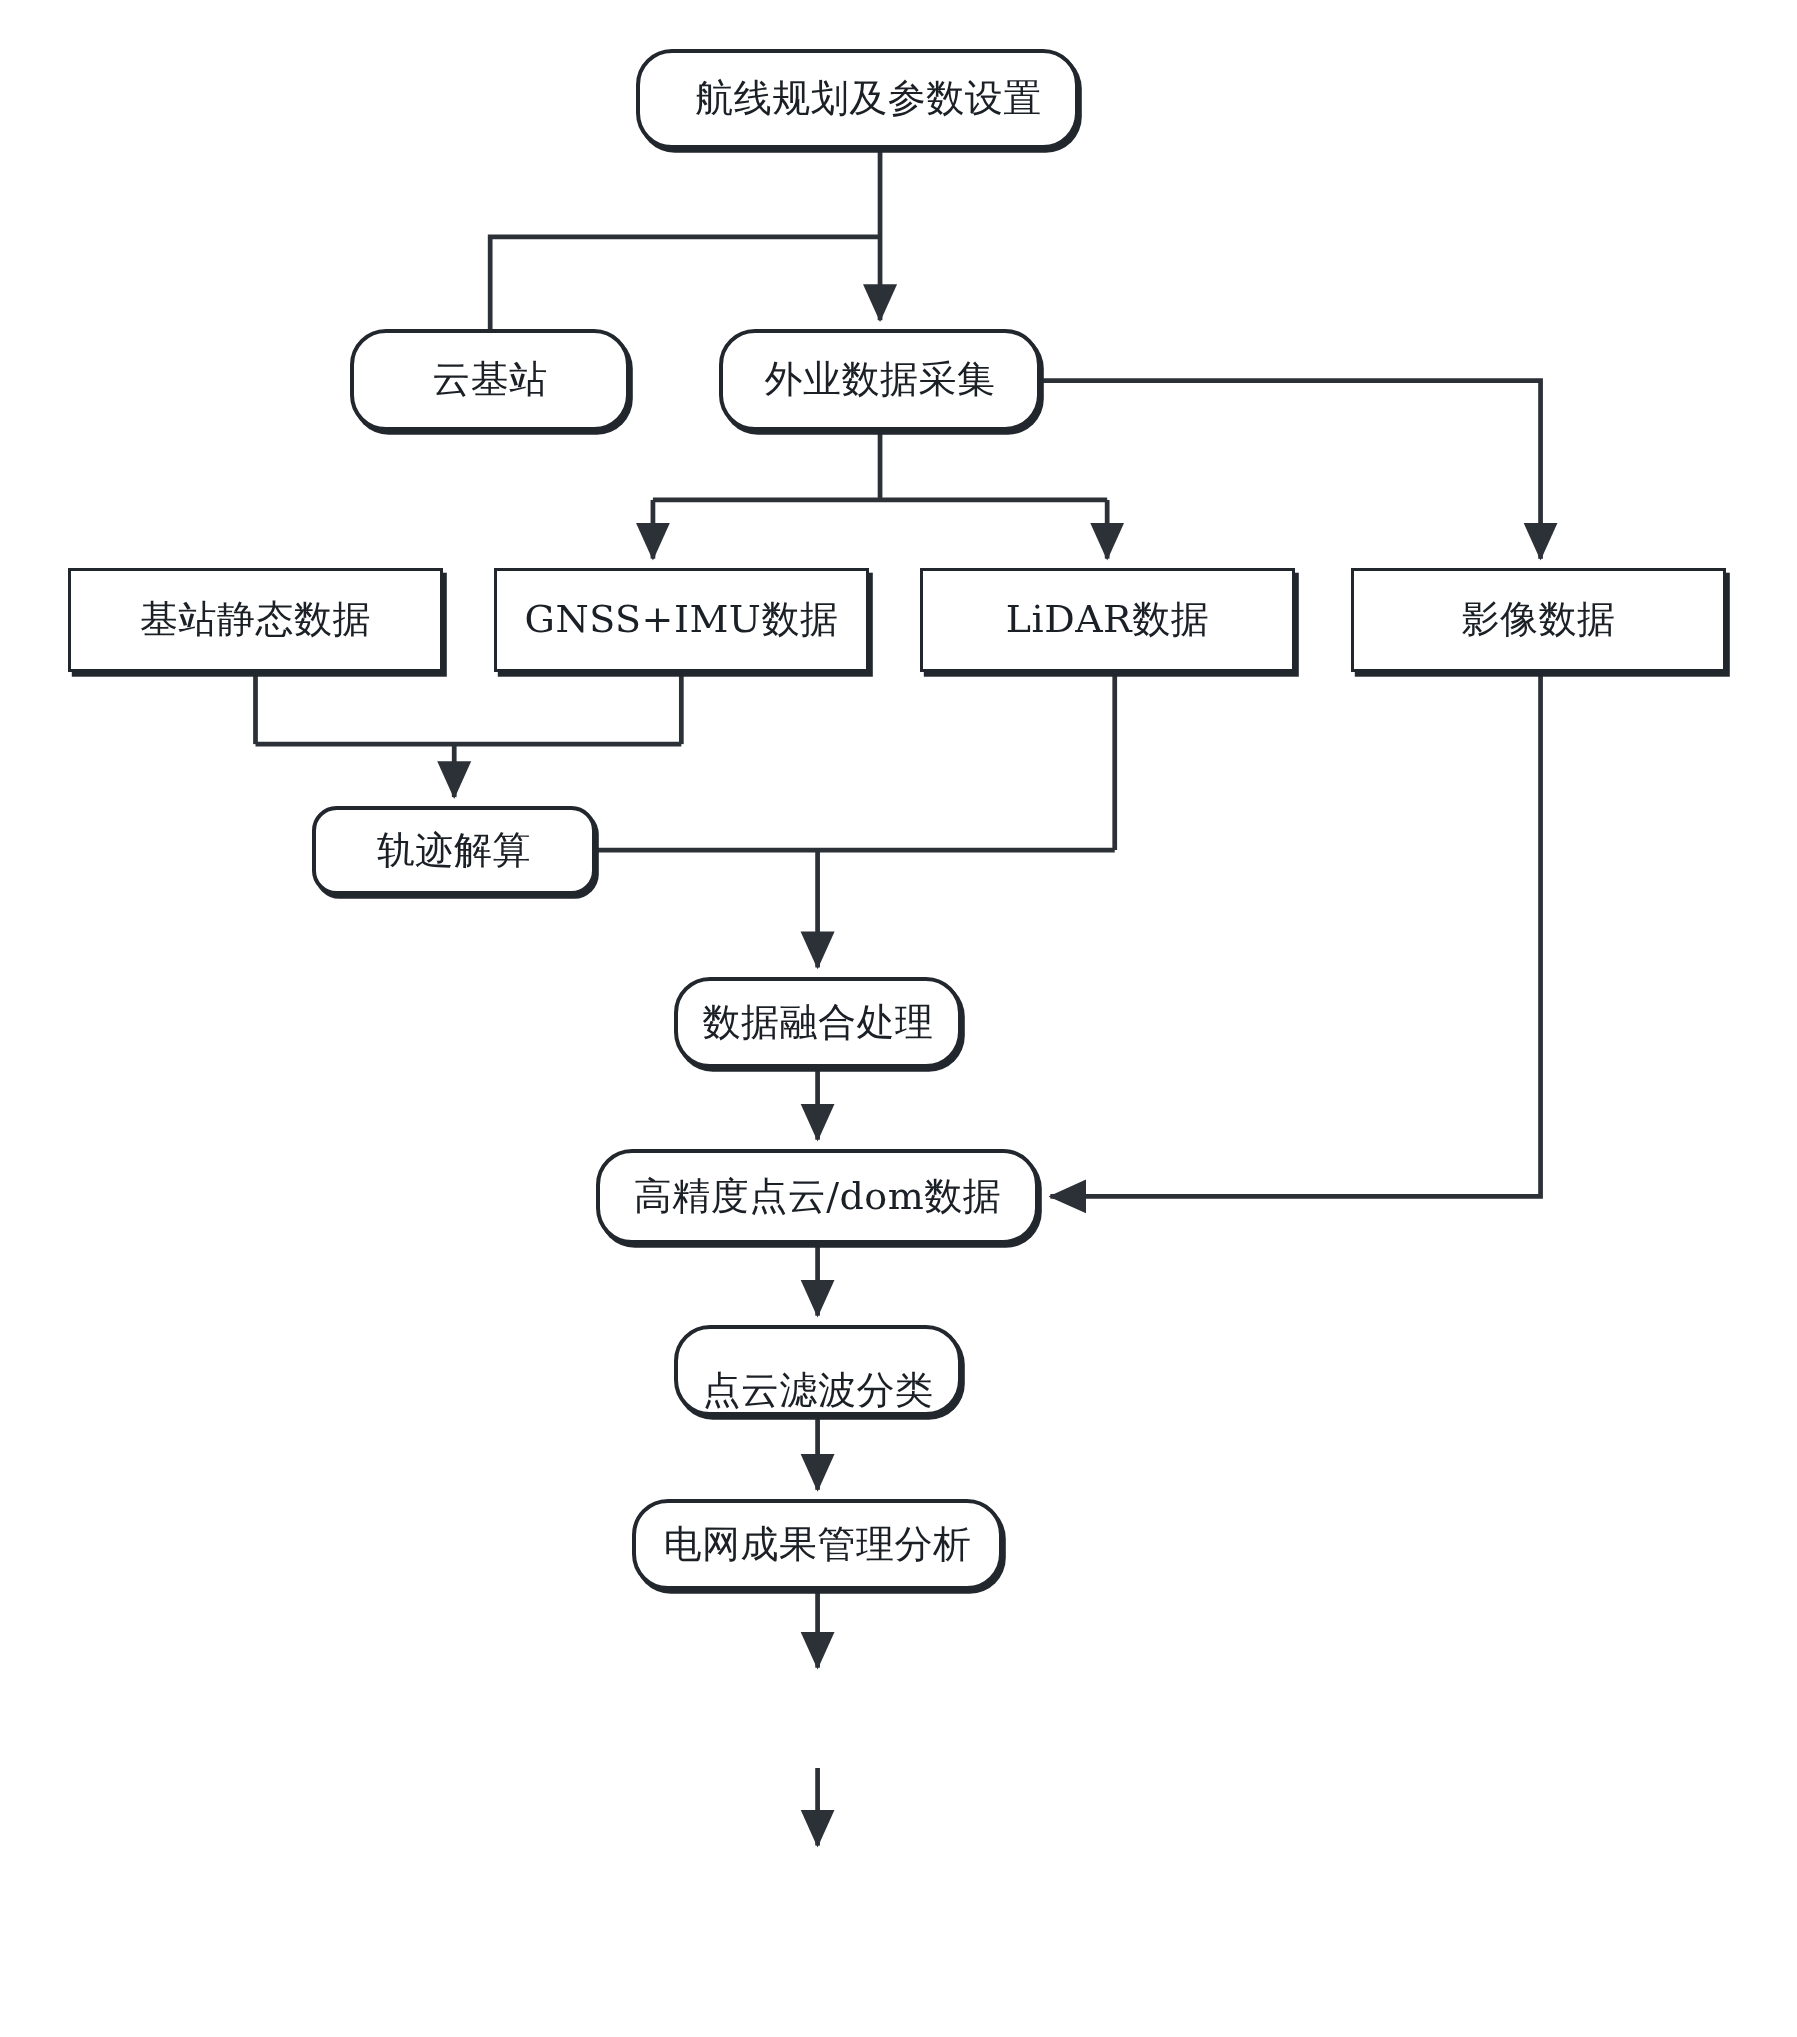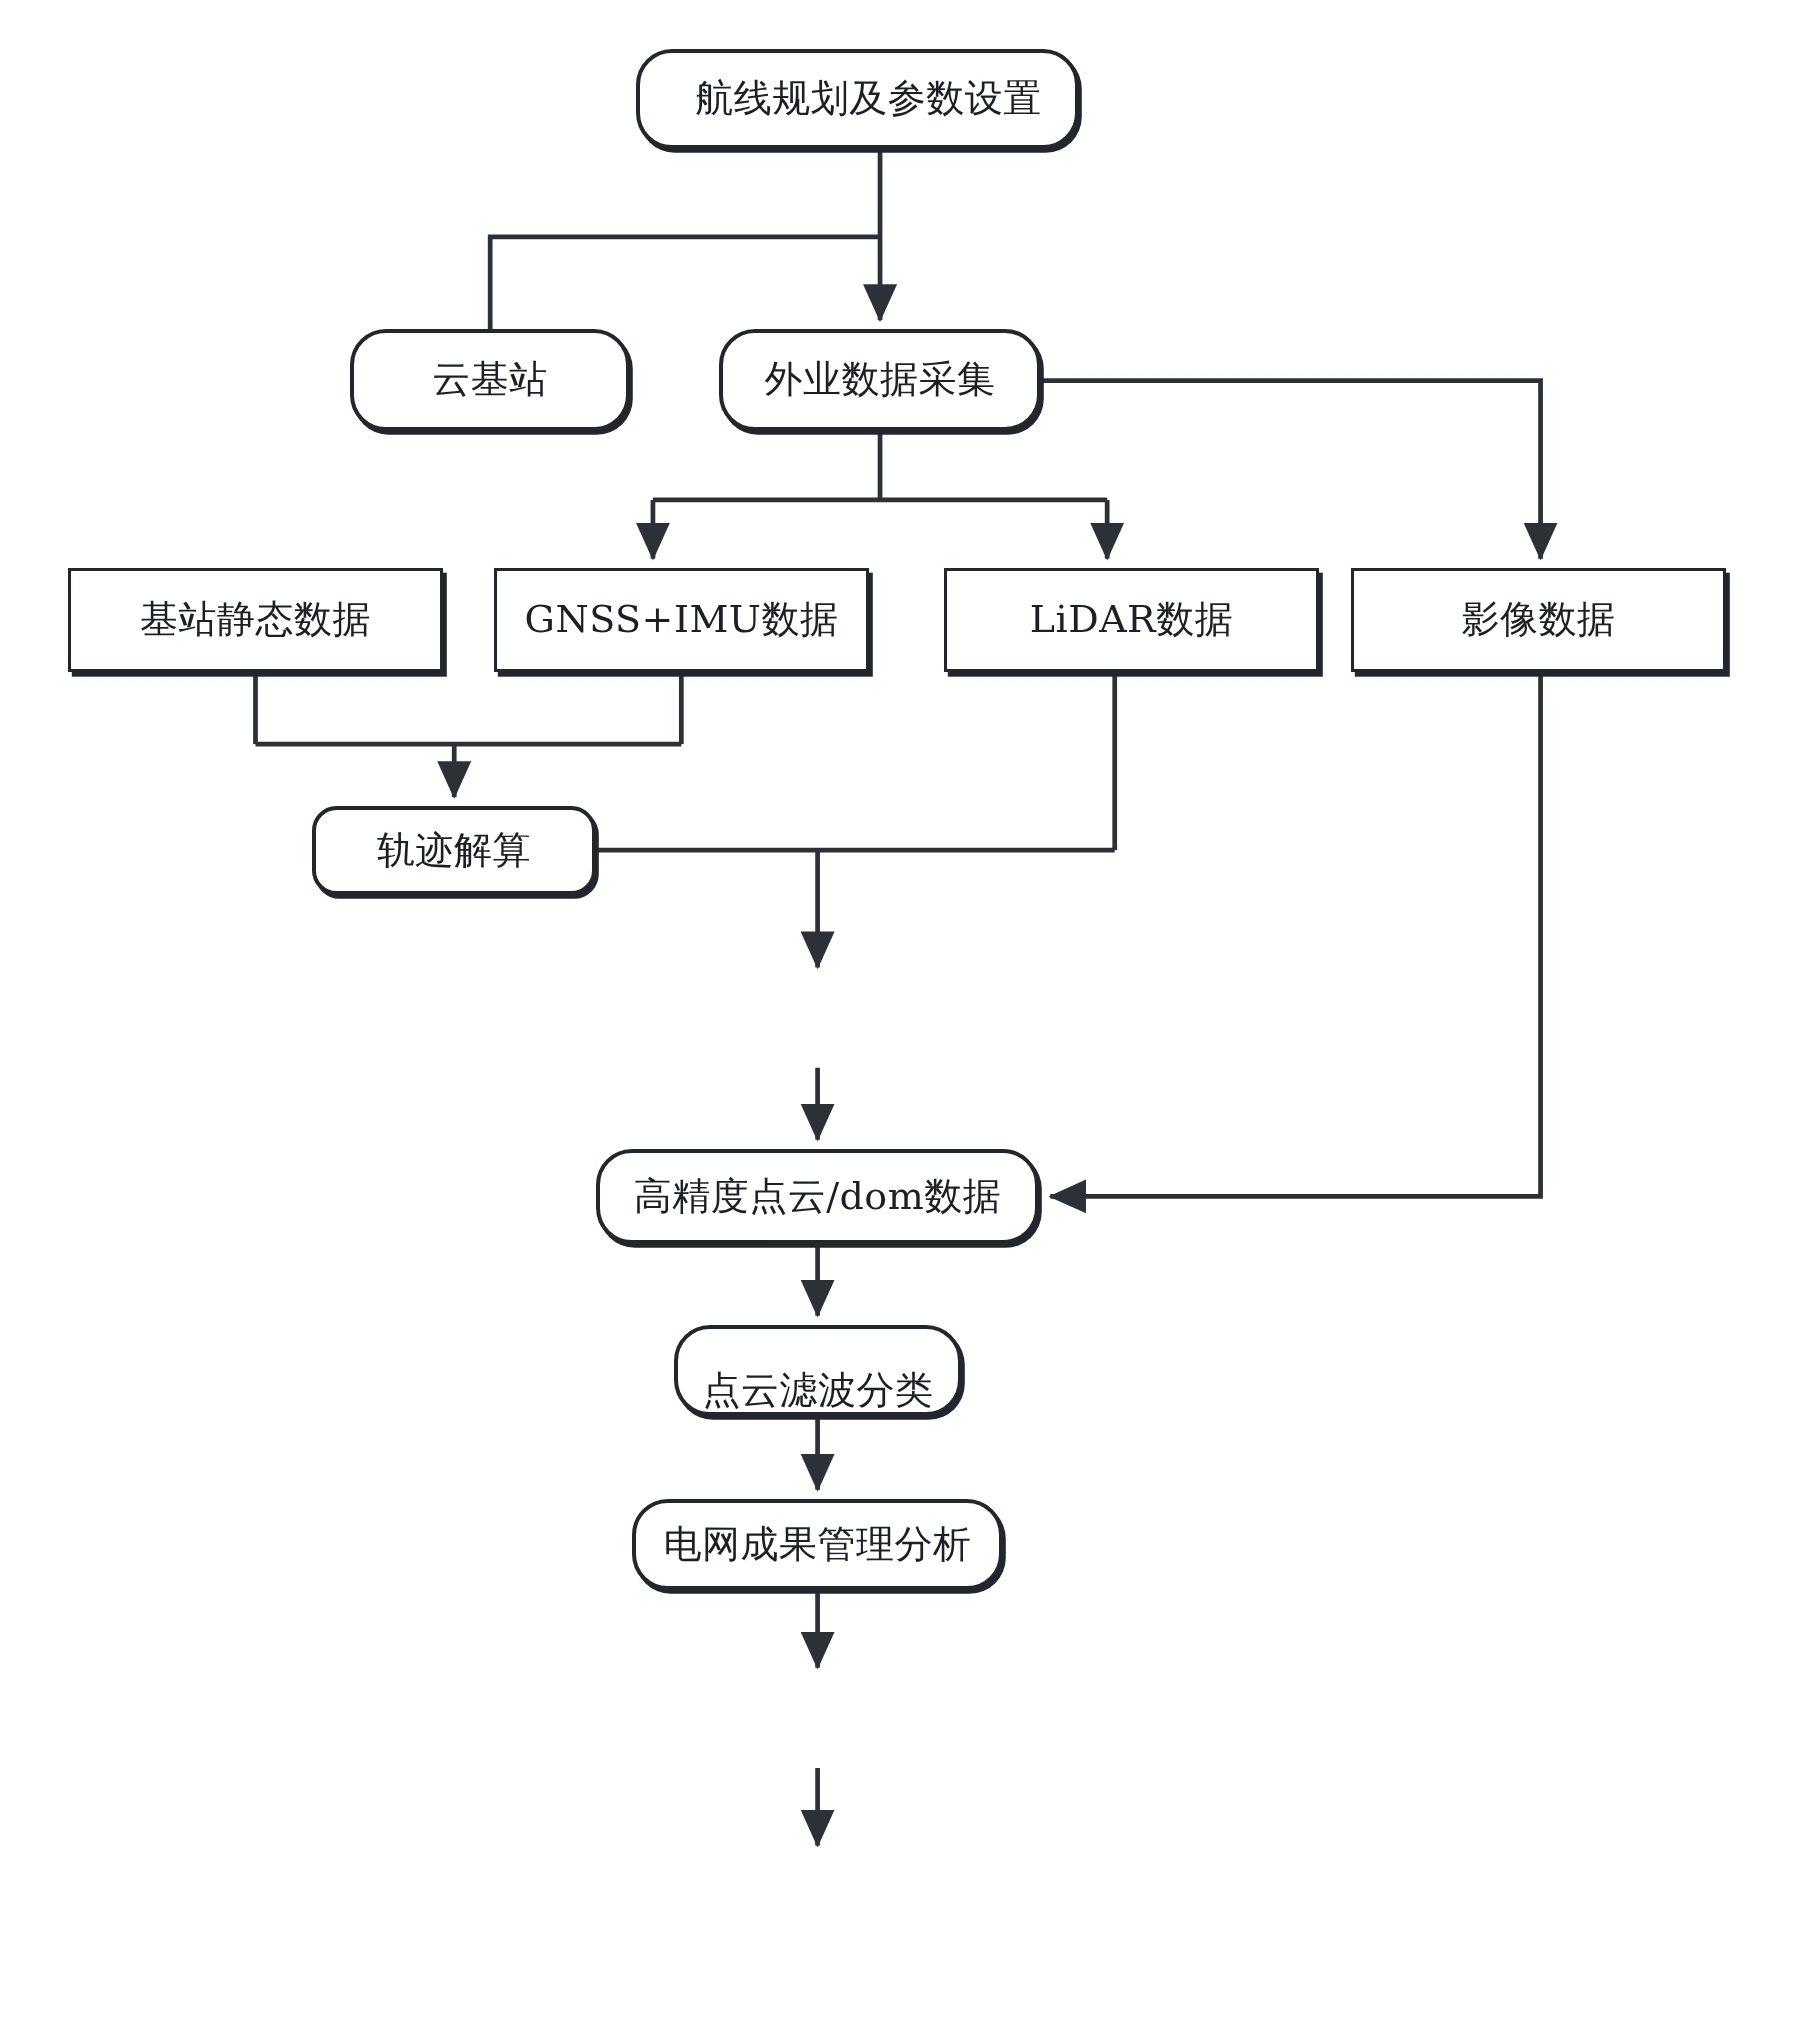--- a/index.html
+++ b/index.html
@@ -119,32 +119,35 @@
   </div>
 
   <div class="node rounded" style="left:719px; top:329px; width:322px; height:102px;">
     <span class="lbl">外业数据采集</span>
   </div>
 
   <div class="node rect" style="left:494px; top:568px; width:375px; height:104px;">
     <span class="lbl">GNSS+IMU数据</span>
   </div>
 
-  <div class="node rect" style="left:920px; top:568px; width:375px; height:104px;margin-left:24px;">
+  <div class="node rect" style="left:920px; top:568px; width:375px; height:104px;">
     <span class="lbl">LiDAR数据</span>
   </div>
 
   <div class="node rounded" style="left:312px; top:806px; width:284px; height:89px; border-radius:24.6px;">
     <span class="lbl">轨迹解算</span>
   </div>
 
   <div class="node rect" style="left:1351px; top:568px; width:375px; height:104px;">
     <span class="lbl">影像数据</span>
   </div>
 
+  <div class="node rounded" style="left:674px; top:977px; width:288px; height:91px;">
+    <span class="lbl">数据融合处理</span>
+  </div>
 
   <div class="node rounded" style="left:596px; top:1149px; width:443px; height:95px;">
     <span class="lbl">高精度点云/dom数据</span>
   </div>
 
   <div class="node rounded" style="left:674px; top:1325px; width:288px; height:91px;align-items:flex-end;">
     <span class="lbl">点云滤波分类</span>
   </div>
 
   <div class="node rounded" style="left:632px; top:1499px; width:371px; height:91px;">

